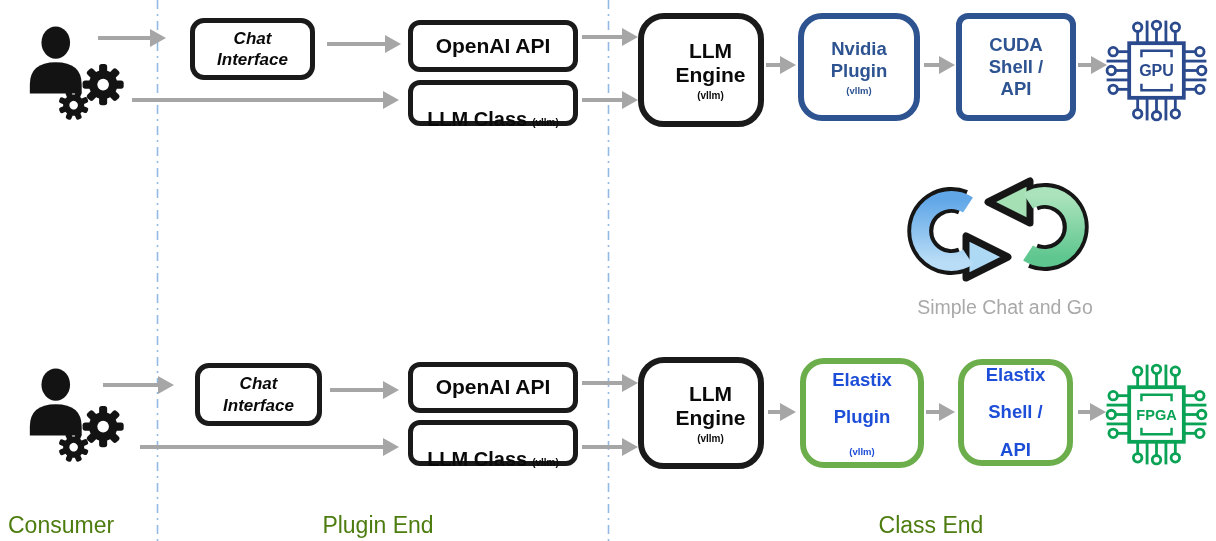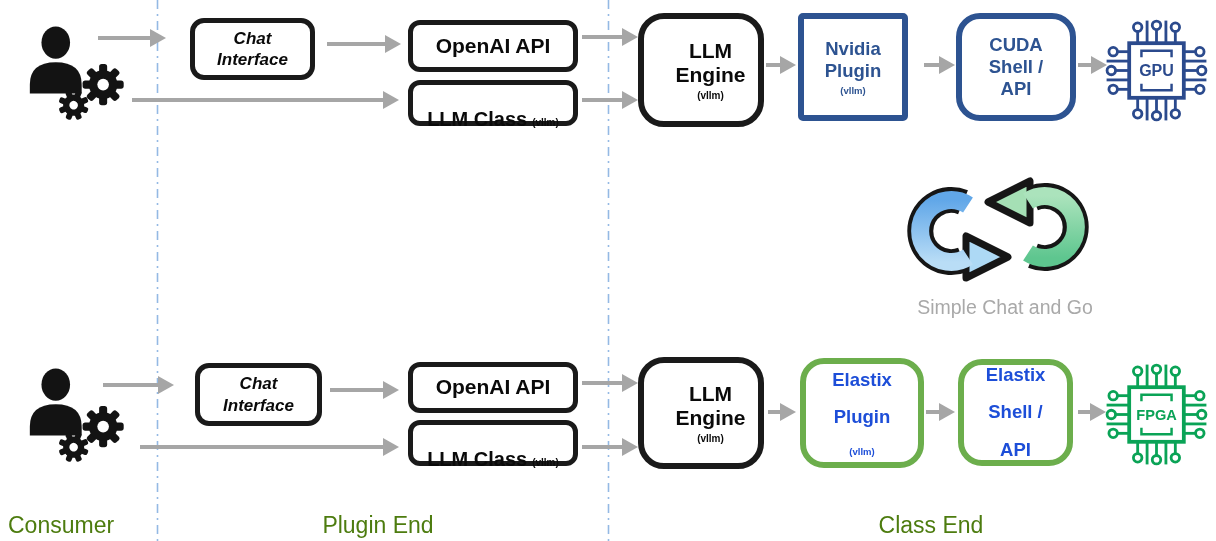--- a/index.html
+++ b/index.html
@@ -109,27 +109,27 @@
       <span class="tiny">(vllm)</span>
     </div>
   </div>
 
   <div class="node blackthick" style="left:638px;top:13px;width:126px;height:114px;border-radius:26px">
     <div class="t21">LLM</div>
     <div class="t21">Engine</div>
     <div class="sub">(vllm)</div>
   </div>
 
-  <div class="node blue" style="left:798px;top:13px;width:110px;height:108px;border-radius:5px">
+  <div class="node blue" style="left:798px;top:13px;width:122px;height:108px;border-radius:24px">
     <div class="t19">Nvidia</div>
     <div class="t19">Plugin</div>
     <div class="sub9">(vllm)</div>
   </div>
 
-  <div class="node blue" style="left:956px;top:13px;width:120px;height:108px;border-radius:24px">
+  <div class="node blue" style="left:956px;top:13px;width:120px;height:108px;border-radius:12px">
     <div class="t19">CUDA</div>
     <div class="t19">Shell /</div>
     <div class="t19">API</div>
   </div>
 
   <svg class="icon-svg" style="left:1100px;top:14px;color:#2b4a8d" width="113" height="113" viewBox="0 0 120 120">
     <use href="#chip-sym"></use>
     <text x="60" y="66" text-anchor="middle" font-size="17" font-weight="bold" fill="currentColor">GPU</text>
   </svg>
 

